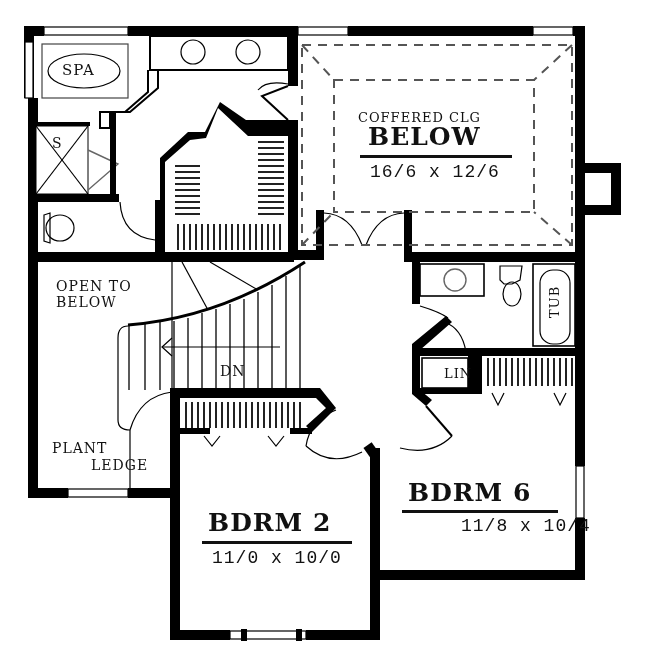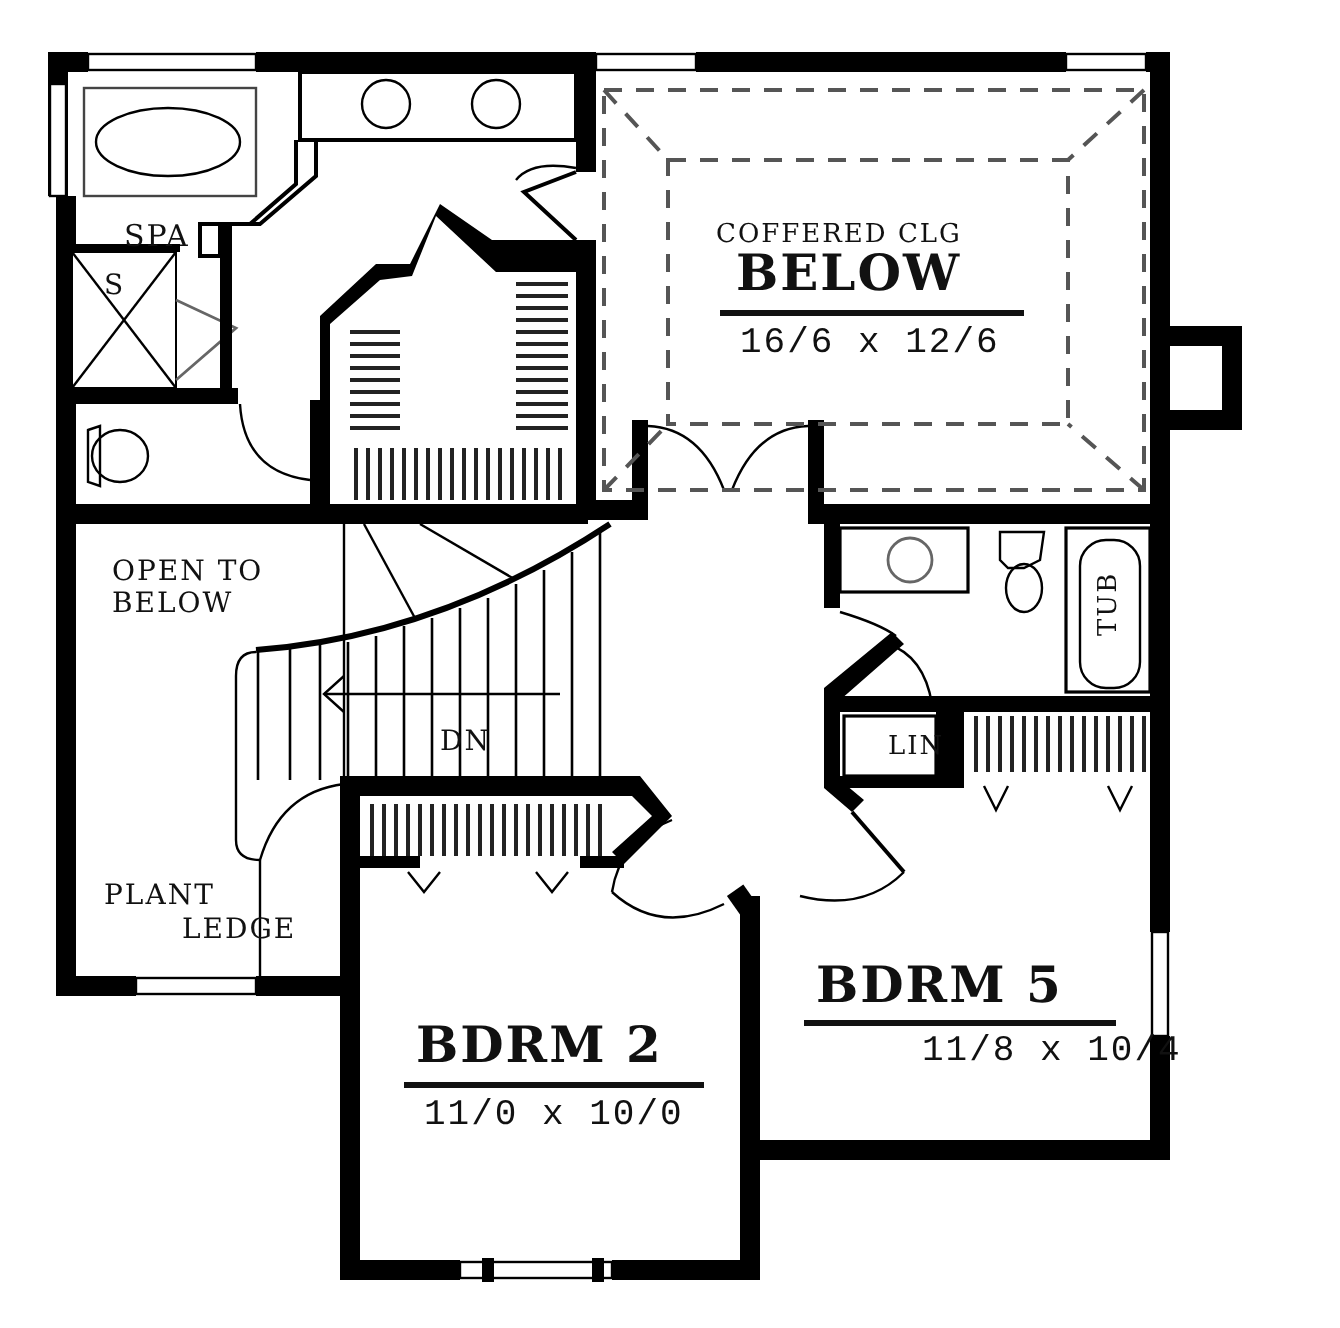--- a/index.html
+++ b/index.html
@@ -253,36 +253,36 @@
   <g>
     <rect class="dash" x="302" y="45" width="270" height="200"></rect>
     <rect class="dash" x="334" y="80" width="200" height="132"></rect>
     <line class="dash" x1="302" y1="45" x2="334" y2="80"></line>
     <line class="dash" x1="572" y1="45" x2="534" y2="80"></line>
     <line class="dash" x1="302" y1="245" x2="334" y2="212"></line>
     <line class="dash" x1="572" y1="245" x2="534" y2="212"></line>
   </g>
 </svg>
 
-<div class="lbl small" style="left:62px;top:62px;font-size:15px;margin-top:48px;">SPA</div>
+<div class="lbl small" style="left:62px;top:62px;font-size:15px;">SPA</div>
 <div class="lbl small" style="left:52px;top:135px;">S</div>
 
 <div class="lbl small" style="left:358px;top:110px;font-size:13px;">COFFERED CLG</div>
 <div class="lbl big" style="left:368px;top:122px;">BELOW</div>
 <div class="rule" style="left:360px;top:155px;width:152px;"></div>
 <div class="lbl dim" style="left:370px;top:162px;">16/6 x 12/6</div>
 
 <div class="lbl small" style="left:56px;top:278px;">OPEN TO</div>
 <div class="lbl small" style="left:56px;top:294px;">BELOW</div>
 <div class="lbl small" style="left:220px;top:339px;margin-top:24px;">DN</div>
 <div class="lbl small" style="left:52px;top:440px;">PLANT</div>
 <div class="lbl small" style="left:52px;top:457px;margin-left:39px;">LEDGE</div>
 
 <div class="lbl small" style="left:542px;top:300px;transform:rotate(-90deg);transform-origin:left top;font-size:13px;top:318px;left:547px;">TUB</div>
 <div class="lbl small" style="left:444px;top:366px;font-size:13px;">LIN</div>
 
-<div class="lbl big" style="left:408px;top:478px;">BDRM 5</div>
+<div class="lbl big" style="left:408px;top:478px;">BDRM 6</div>
 <div class="rule" style="left:402px;top:510px;width:156px;"></div>
 <div class="lbl dim" style="left:414px;top:516px;margin-left:47px;">11/8 x 10/4</div>
 
 <div class="lbl big" style="left:208px;top:508px;">BDRM 2</div>
 <div class="rule" style="left:202px;top:541px;width:150px;"></div>
 <div class="lbl dim" style="left:212px;top:548px;">11/0 x 10/0</div>
 
 </body></html>

